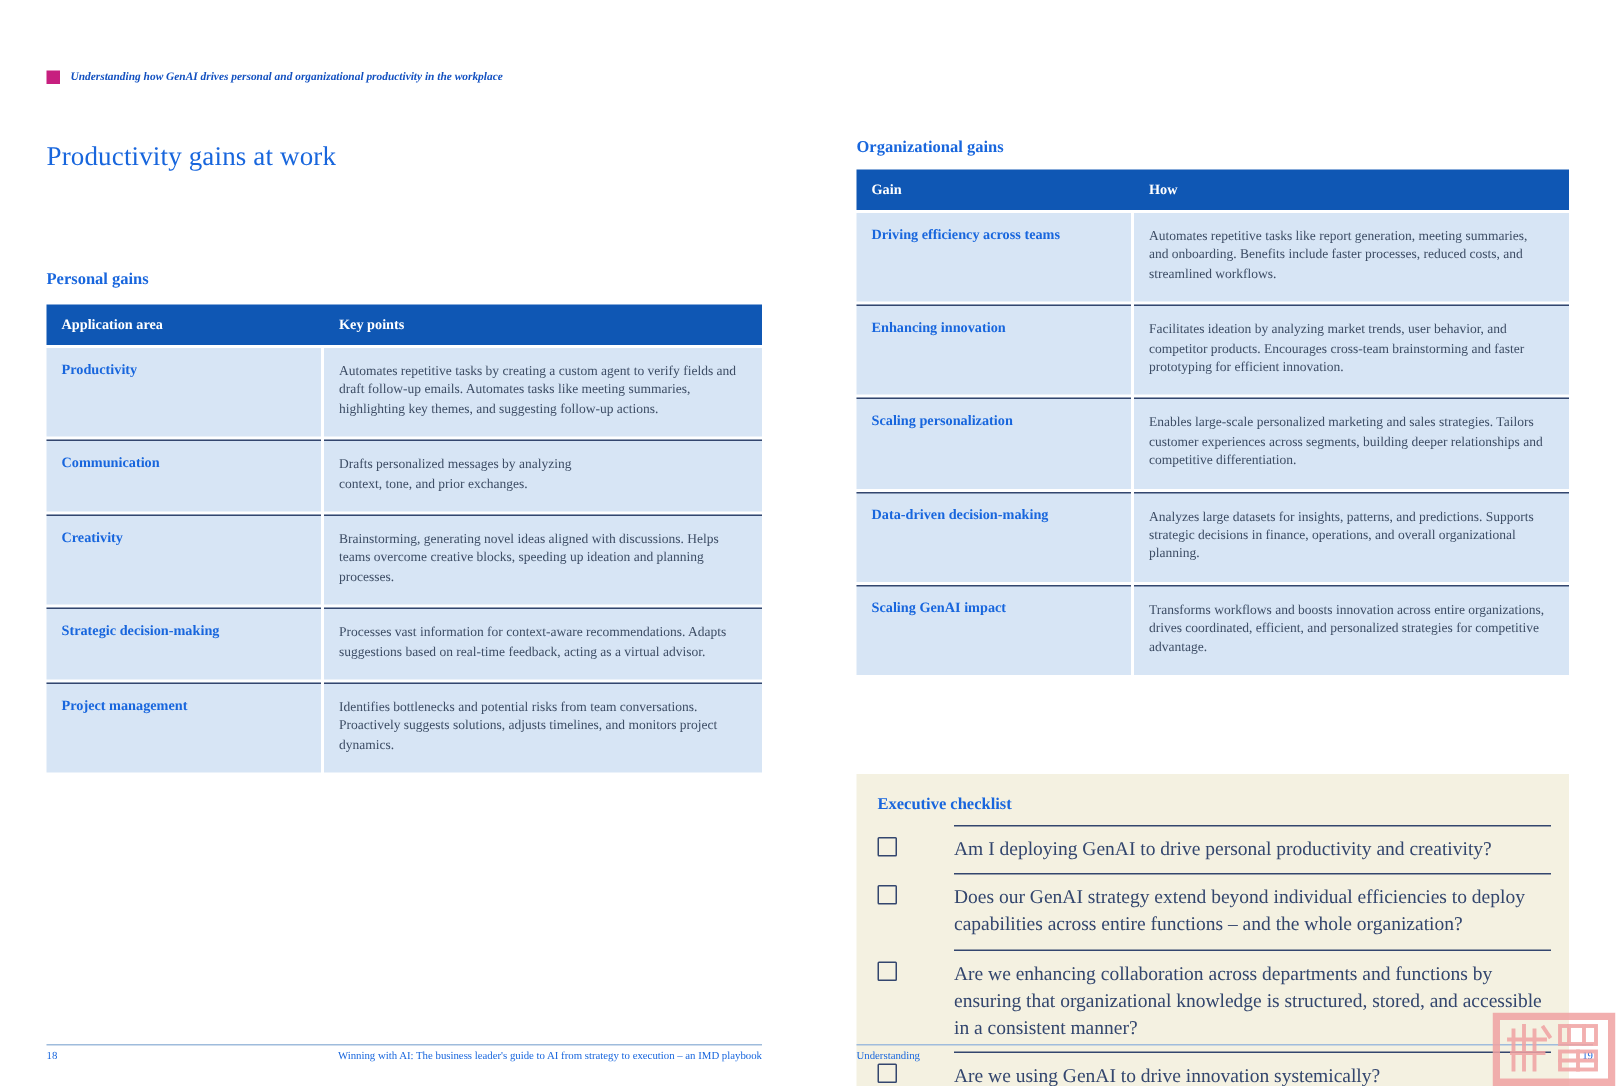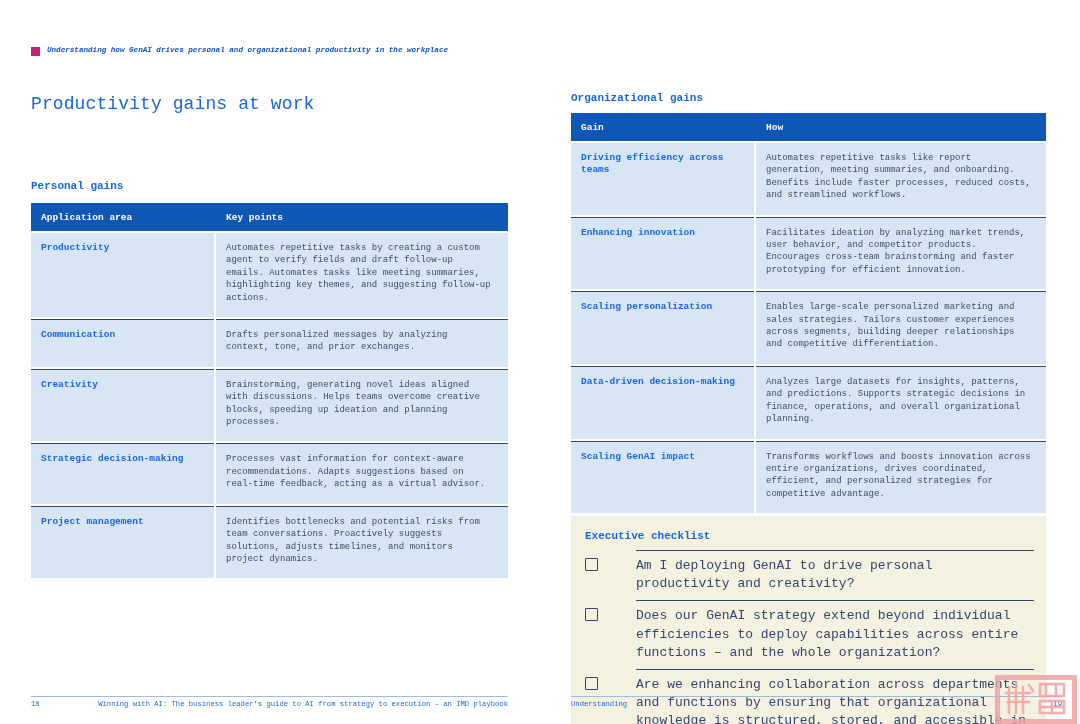--- a/index.html
+++ b/index.html
@@ -1,18 +1,18 @@
 <!DOCTYPE html>
 <html style="--accent: #1866dd; --eyebrowBlue: #1250c0; --magenta: #c7207f; --headerBar: #0f57b4; --rowBg: #d7e5f5; --separator: #33466e; --bodyText: #3e4e66; --checklistText: #33466e; --cream: #f4f1e1; --footerLine: #9fbcdc; --stampPink: #f0a2a2;"><head>
 <meta charset="utf-8">
 <style>
   html,body{margin:0;padding:0;background:#ffffff;}
   .canvas{
     position:relative;width:1080px;height:724px;background:#fff;overflow:hidden;
-    font-family:Liberation Mono, monospace;
+    font-family:Liberation Serif, serif;
     -webkit-font-smoothing:antialiased;
   }
   
   .eyebrow-row{position:absolute;left:31px;top:46px;display:flex;align-items:flex-start;gap:7px;width:480px;}
   .bullet-square{width:9px;height:9px;background:var(--magenta,#c7207f);flex:none;margin-top:1px;}
   .eyebrow-text{font-size:7.6px;font-weight:bold;font-style:italic;color:var(--eyebrowBlue,#1250c0);line-height:1.3;}
   .page-title{position:absolute;left:31px;top:82px;font-size:18px;font-weight:500;color:var(--accent,#1866dd);letter-spacing:.1px;}
   .section-heading{position:absolute;font-size:11px;font-weight:bold;color:var(--accent,#1866dd);}
   #personal-heading{left:31px;top:171px;}
   #org-heading{left:571px;top:83px;}

